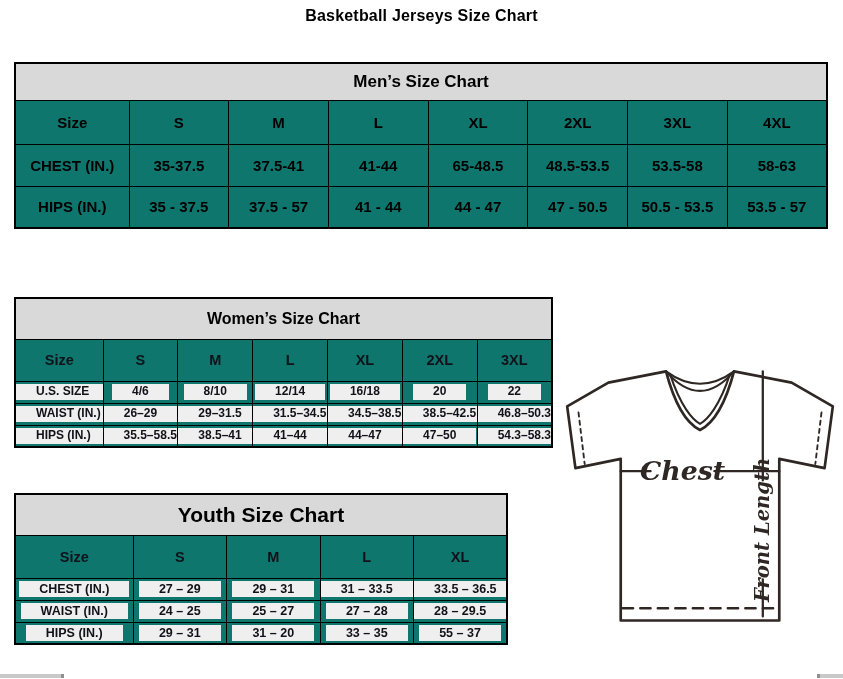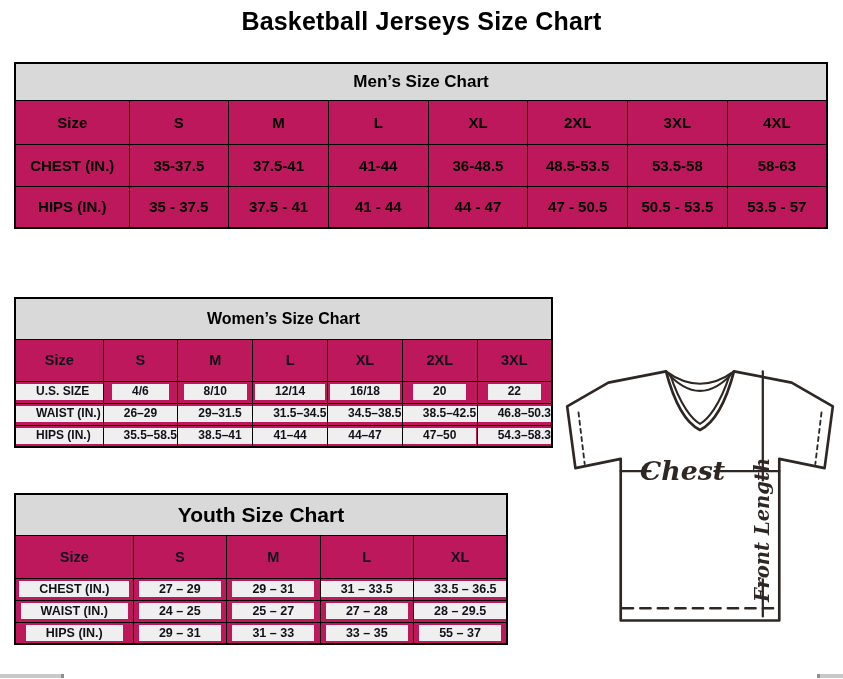--- a/index.html
+++ b/index.html
@@ -3,24 +3,24 @@
 <meta charset="utf-8">
 <style>
   * { margin:0; padding:0; box-sizing:border-box; }
   html,body { background:#ffffff; }
   body {
     width:843px; height:679px; position:relative; overflow:hidden;
     font-family:"Liberation Sans", sans-serif; color:#000;
   }
   .page-title {
     position:absolute; top:7px; left:0; width:843px; text-align:center;
-    font-size:25px; font-weight:bold; letter-spacing:0.2px;
+    font-size:16px; font-weight:bold; letter-spacing:0.2px;
   }
   table.chart {
-    position:absolute; border-collapse:collapse; table-layout:fixed; background:#be185d;
+    position:absolute; border-collapse:collapse; table-layout:fixed; background:#0f766e;
     border:2px solid #000;
   }
   table.chart td {
     border:1px solid #000; text-align:center; vertical-align:middle;
     font-weight:bold; overflow:hidden; white-space:nowrap;
   }
   table.chart tr.ttl td { background:#d9d9d9; }
 
   table.men   { left:14px; top:62px;  width:814px; font-size:15px; }
   .men tr.ttl td { height:37px; font-size:17px; }
@@ -76,29 +76,29 @@
     <td>XL</td>
     <td>2XL</td>
     <td>3XL</td>
     <td>4XL</td>
   </tr>
   <tr class="dat">
     <td class="rl">CHEST (IN.)</td>
     <td>35-37.5</td>
     <td>37.5-41</td>
     <td>41-44</td>
-    <td>36-48.5</td>
+    <td>65-48.5</td>
     <td>48.5-53.5</td>
     <td>53.5-58</td>
     <td>58-63</td>
   </tr>
   <tr class="dat">
     <td class="rl">HIPS (IN.)</td>
     <td>35 - 37.5</td>
-    <td>37.5 - 41</td>
+    <td>37.5 - 57</td>
     <td>41 - 44</td>
     <td>44 - 47</td>
     <td>47 - 50.5</td>
     <td>50.5 - 53.5</td>
     <td>53.5 - 57</td>
   </tr>
 </tbody>
   </table>
 
 <table class="chart women">
@@ -183,21 +183,21 @@
   <tr class="dat">
     <td><span class="hl">WAIST (IN.)</span></td>
     <td><span class="hl">24 – 25</span></td>
     <td><span class="hl">25 – 27</span></td>
     <td><span class="hl">27 – 28</span></td>
     <td><span class="hl">28 – 29.5</span></td>
   </tr>
   <tr class="dat">
     <td><span class="hl">HIPS (IN.)</span></td>
     <td><span class="hl">29 – 31</span></td>
-    <td><span class="hl">31 – 33</span></td>
+    <td><span class="hl">31 – 20</span></td>
     <td><span class="hl">33 – 35</span></td>
     <td><span class="hl">55 – 37</span></td>
   </tr>
 </tbody>
   </table>
 
 <div class="jersey">
   <svg width="278" height="268" viewBox="0 0 270 260" xmlns="http://www.w3.org/2000/svg">
     <g stroke="#2e2723" fill="none" stroke-linejoin="round" stroke-linecap="round">
 

